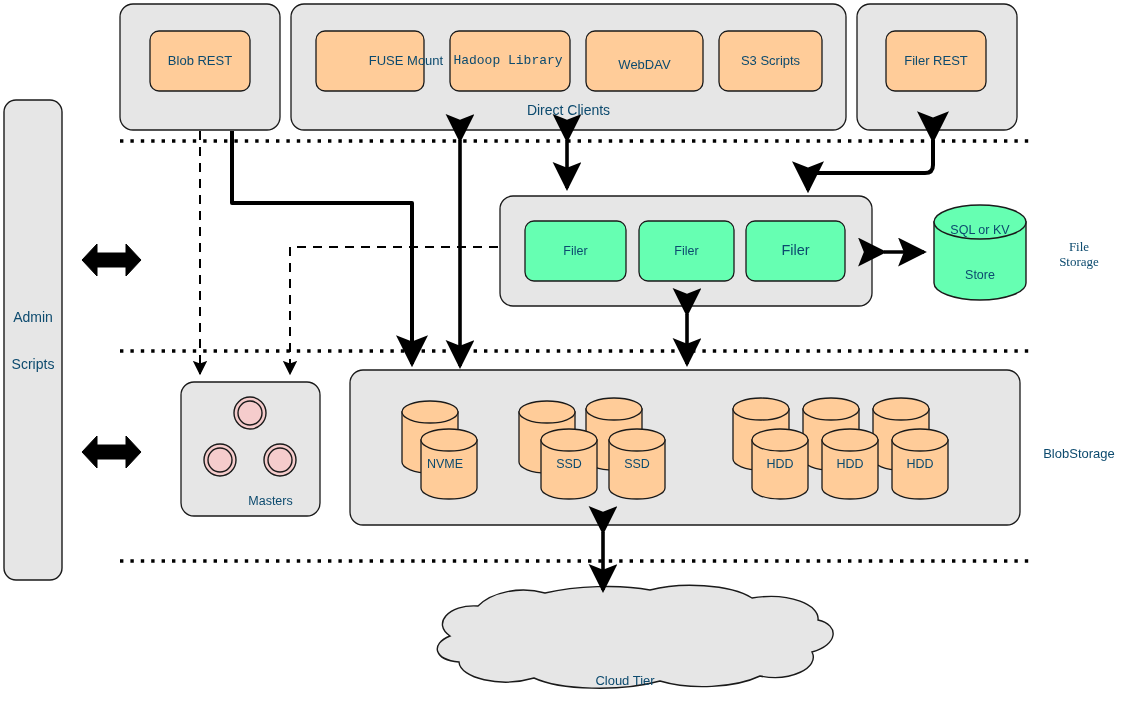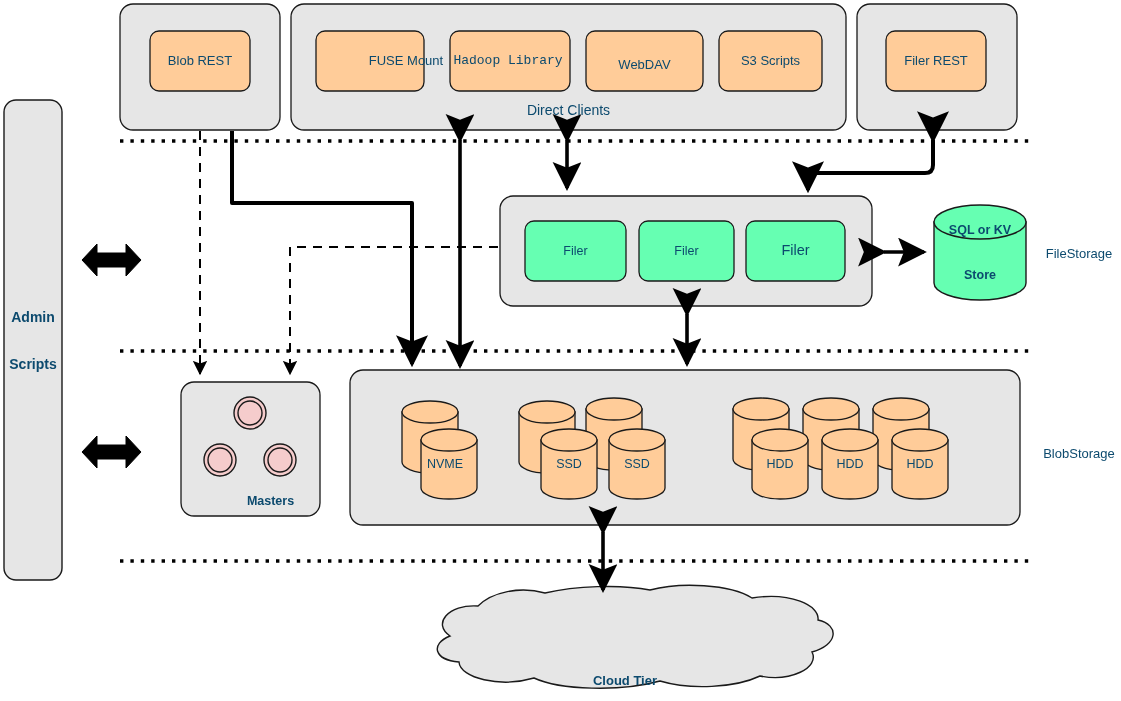--- a/index.html
+++ b/index.html
@@ -5,21 +5,21 @@
   html,body{margin:0;padding:0;background:#ffffff;}
   body{font-family:"Liberation Sans","DejaVu Sans",sans-serif;}
   #stage{position:relative;width:1121px;height:701px;overflow:hidden;background:#fff;}
   #svgroot{position:absolute;left:0;top:0;width:1121px;height:701px;}
   .lbl{position:absolute;display:flex;align-items:center;justify-content:center;
        text-align:center;line-height:1.18;color:#0c4a6e;pointer-events:none;}
   .t12{font-size:12.5px;}
   .t11{font-size:14px;}
   .t13{font-size:13px;}
   .t14{font-size:14.5px;}
-  .b{font-weight:bold;gap:30px;}
+  .b{font-weight:normal;gap:30px;}
 </style>
 </head>
 <body>
 
 <div id="stage">
 
   <svg id="svgroot" viewBox="0 0 1121 701" xmlns="http://www.w3.org/2000/svg">
     <defs>
       <marker id="ah" markerWidth="10" markerHeight="10" refX="7.2" refY="4" orient="auto">
         <path d="M0,0 L8,4 L0,8 L1.6,4 Z" fill="#000"></path>
@@ -201,21 +201,21 @@
 
   <div class="lbl t12" style="left:525px;top:221px;width:101px;height:60px;">Filer</div>
   <div class="lbl t12" style="left:639px;top:221px;width:95px;height:60px;">Filer</div>
   <div class="lbl t14" style="left:746px;top:221px;width:99px;height:60px;">Filer</div>
 
   <div class="lbl t12 b" style="left:934px;top:232px;width:92px;height:42px;flex-direction:column;">
     <span>SQL or KV</span>
     <span>Store</span>
   </div>
 
-  <div class="lbl t13" style="left:1040px;top:231px;width:78px;height:46px;flex-direction:row;">
+  <div class="lbl t13" style="left:1040px;top:231px;width:78px;height:46px;flex-direction:column;font-family:Liberation Serif, serif;">
     <span>File</span>
     <span>Storage</span>
   </div>
   <div class="lbl t13" style="left:1040px;top:431px;width:78px;height:46px;flex-direction:row;">
     <span>Blob</span>
     <span>Storage</span>
   </div>
 
   <div class="lbl t12 b" style="left:181px;top:491px;width:139px;height:20px;margin-left:20px;">Masters</div>
 

